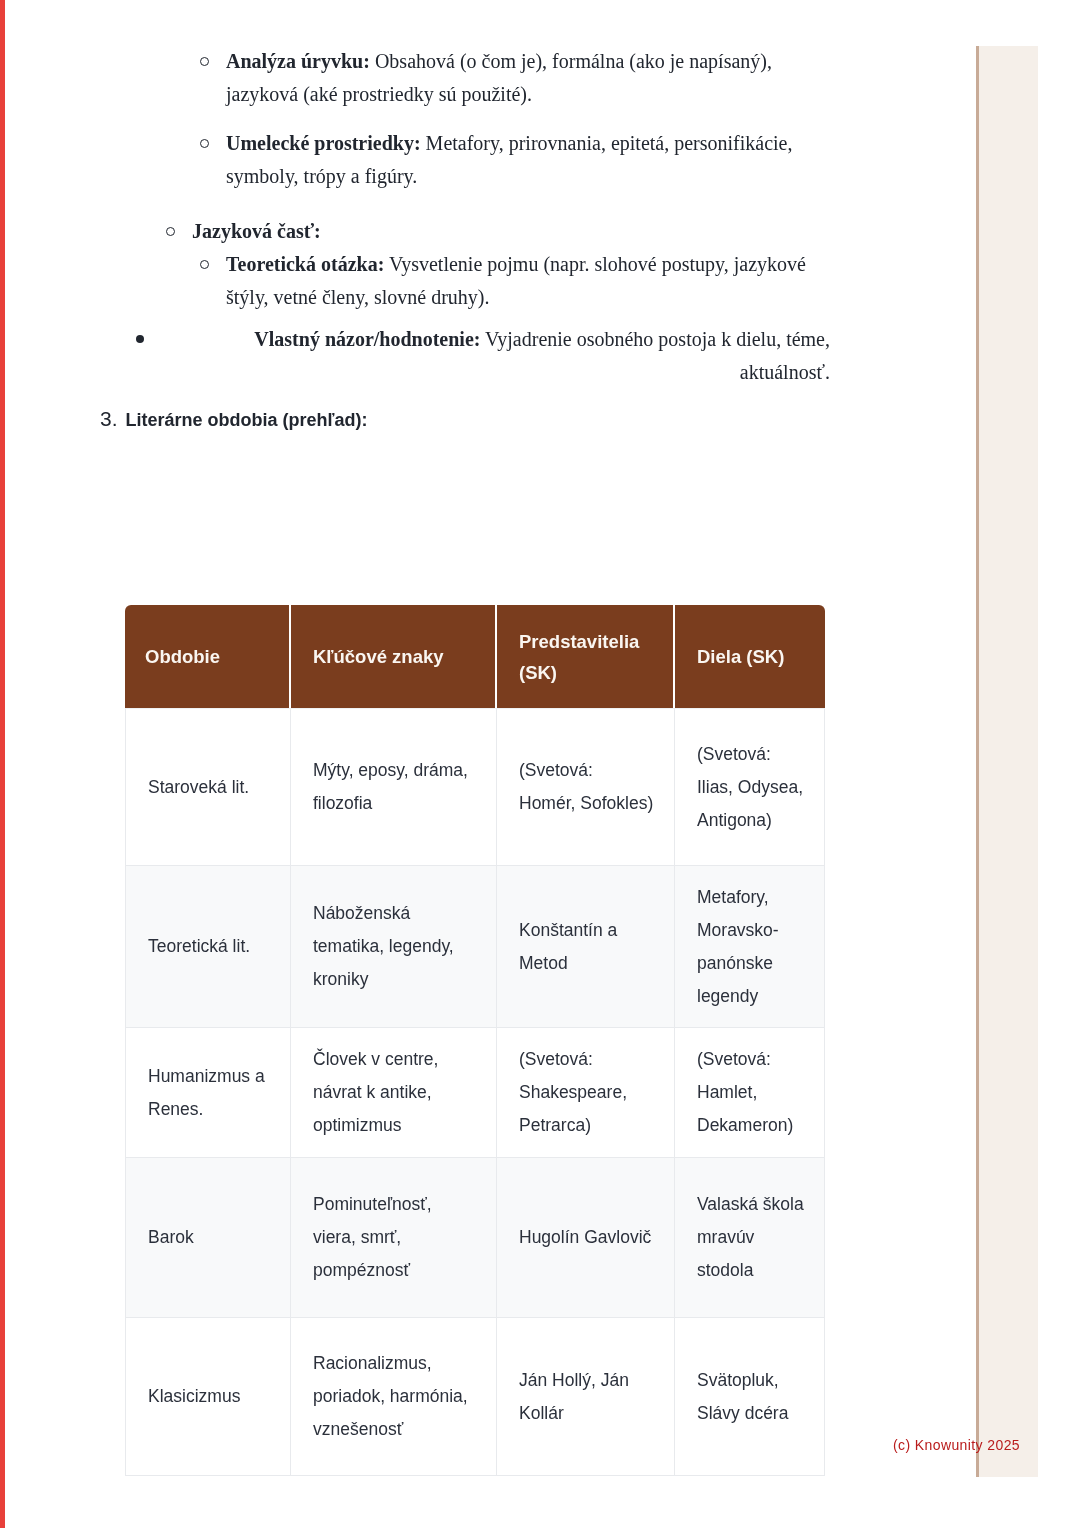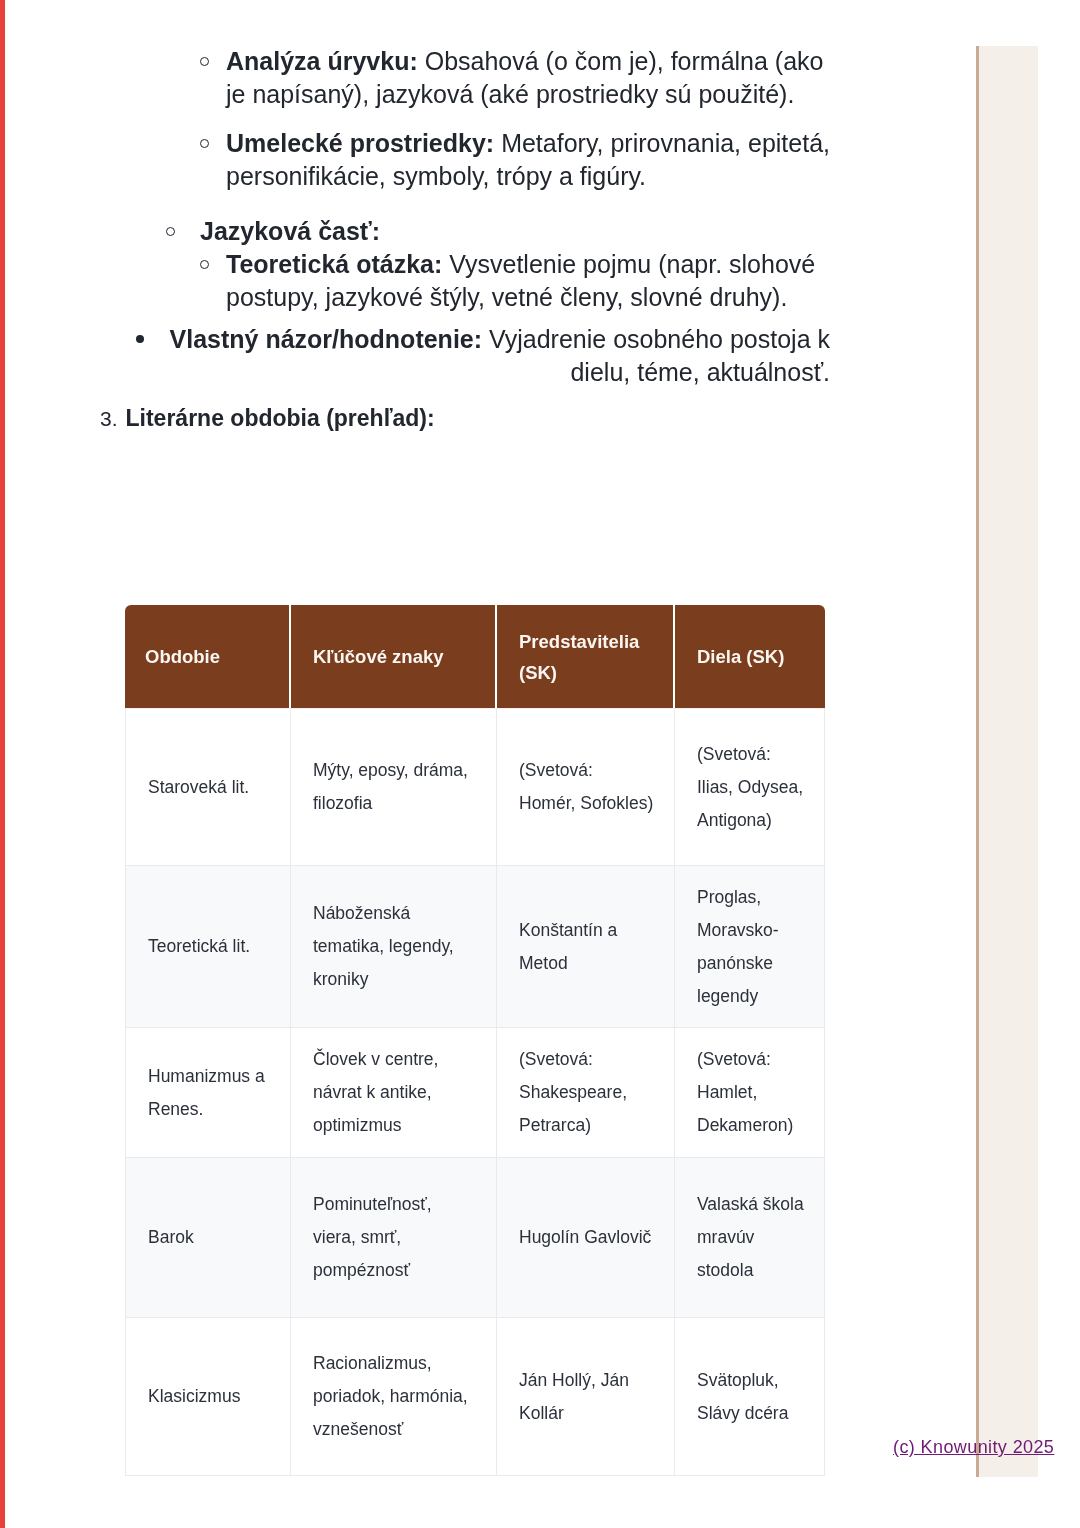--- a/index.html
+++ b/index.html
@@ -1,35 +1,35 @@
 <!DOCTYPE html>
 <html><head>
 <meta charset="utf-8">
 <style>
   html,body{margin:0;padding:0;background:#ffffff;}
   body{width:1080px;height:1528px;position:relative;overflow:hidden;
        font-family:"Liberation Sans","DejaVu Sans",sans-serif;color:#21262f;}
   .accent-bar{position:absolute;left:0;top:0;width:5px;height:1528px;background:#e8403a;}
   .side-strip{position:absolute;left:976px;top:46px;width:62px;height:1431px;
               background:#f5efe9;border-left:3px solid #c8ab97;box-sizing:border-box;}
-  .watermark{position:absolute;left:893px;top:1437px;font-size:18px;color:#701a75;
-             letter-spacing:.4px;z-index:5;white-space:nowrap;text-decoration:underline;}
+  .watermark{position:absolute;left:893px;top:1437px;font-size:14px;color:#b91c1c;
+             letter-spacing:.4px;z-index:5;white-space:nowrap;}
   .content{position:absolute;left:100px;top:45px;width:730px;}
   .li{display:flex;align-items:flex-start;}
   .li .marker{flex:0 0 auto;width:8px;height:8px;margin:12px 17px 0 0;}
   .dot-hollow{border:1.6px solid #21262f;border-radius:50%;background:transparent;box-sizing:border-box;width:9px !important;height:9px !important;}
   .dot-filled{background:#21262f;border-radius:50%;}
-  .txt{font-size:25px;line-height:33px;}
+  .txt{font-size:20px;line-height:33px;font-family:Liberation Serif, serif;}
   .b{font-weight:700;}
   .ind3{margin-left:100px;}
-  .ind2{margin-left:66px;gap:8px;}
+  .ind2{margin-left:66px;}
   .ind1{margin-left:36px;text-align:right;}
   .heading{margin-left:0;font-size:21px;line-height:33px;}
   .heading .num{font-weight:400;margin-right:8px;}
-  .heading .b{font-size:23px;}
+  .heading .b{font-size:18px;}
   table.periods{position:absolute;left:125px;top:605px;width:700px;border-collapse:separate;
                 border-spacing:0;table-layout:fixed;}
   table.periods th{background:#7a3d1e;color:#faf6f1;font-weight:700;font-size:18.5px;
                    line-height:31px;text-align:left;vertical-align:middle;
                    padding:0 20px 0 22px;height:103px;box-sizing:border-box;
                    border-right:2px solid #ffffff;}
   table.periods th:last-child{border-right:none;}
   table.periods th:first-child{border-top-left-radius:6px;padding-left:20px;}
   table.periods th:last-child{border-top-right-radius:6px;}
   table.periods td{font-size:17.5px;line-height:33px;color:#2b303b;vertical-align:middle;
@@ -99,21 +99,21 @@
     <tr style="height:158px">
       <td>Staroveká lit.</td>
       <td>Mýty, eposy, dráma, filozofia</td>
       <td>(Svetová: Homér, Sofokles)</td>
       <td>(Svetová: Ilias, Odysea, Antigona)</td>
     </tr>
     <tr class="stripe" style="height:162px">
       <td>Teoretická lit.</td>
       <td>Náboženská tematika, legendy, kroniky</td>
       <td>Konštantín a Metod</td>
-      <td>Proglas, Moravsko-panónske legendy</td>
+      <td>Metafory, Moravsko-panónske legendy</td>
     </tr>
     <tr style="height:130px">
       <td>Humanizmus a Renes.</td>
       <td>Človek v centre, návrat k antike, optimizmus</td>
       <td>(Svetová: Shakespeare, Petrarca)</td>
       <td>(Svetová: Hamlet, Dekameron)</td>
     </tr>
     <tr class="stripe" style="height:160px">
       <td>Barok</td>
       <td>Pominuteľnosť, viera, smrť, pompéznosť</td>

